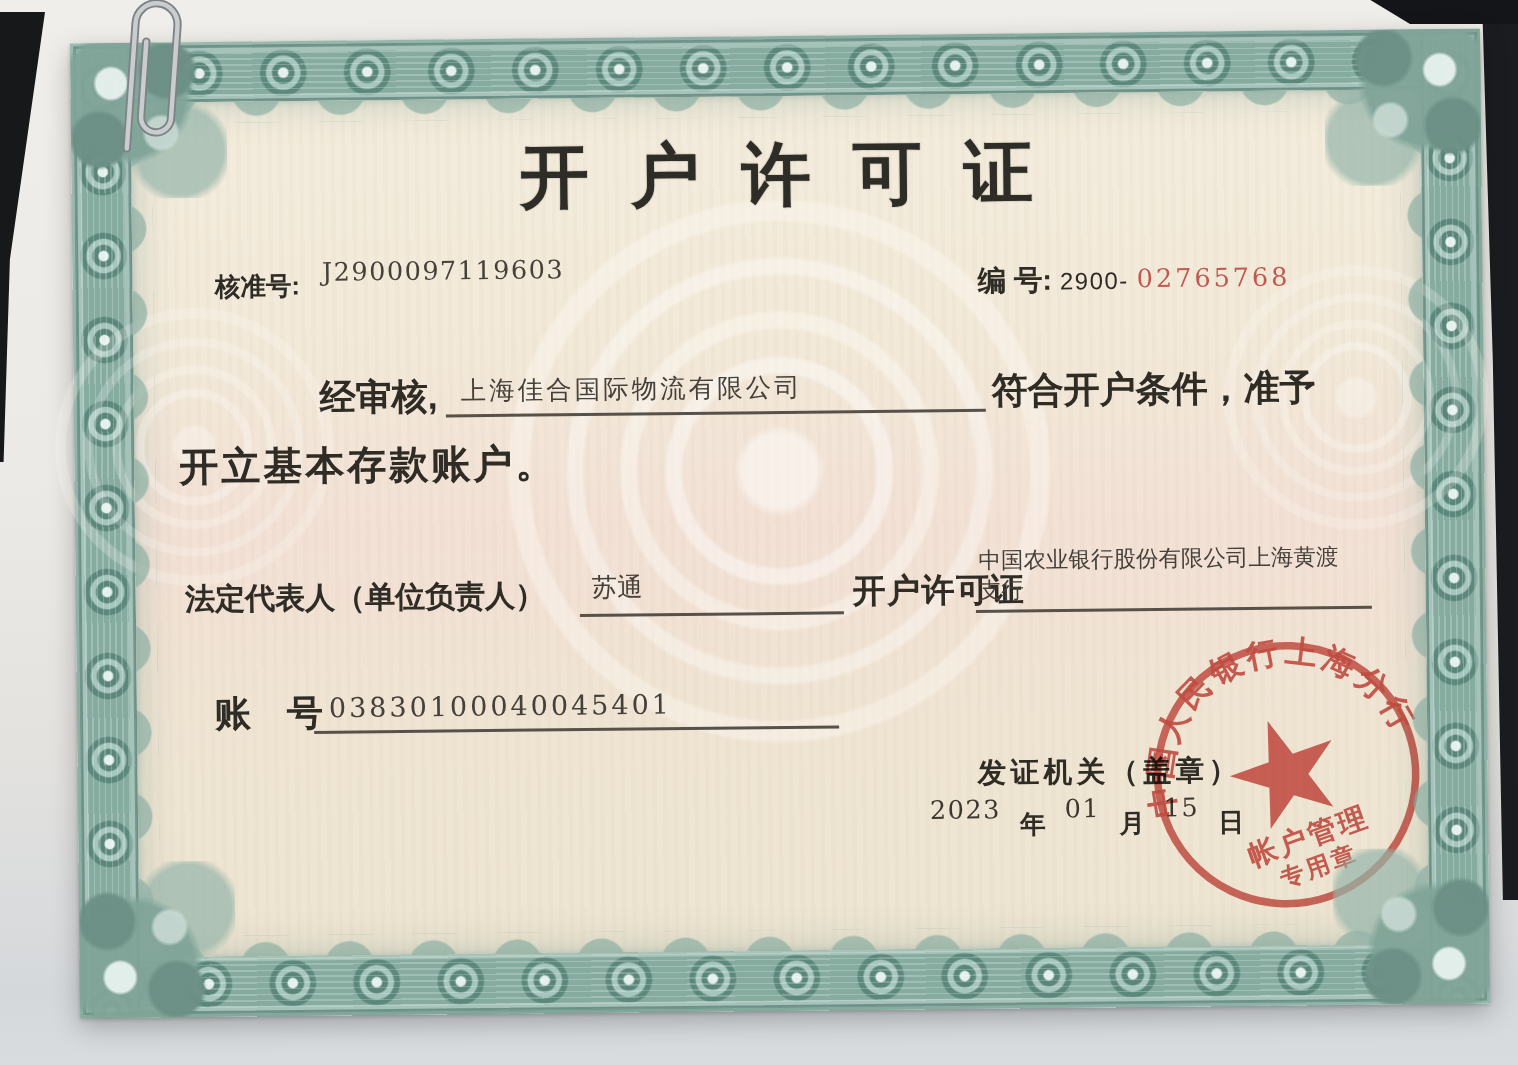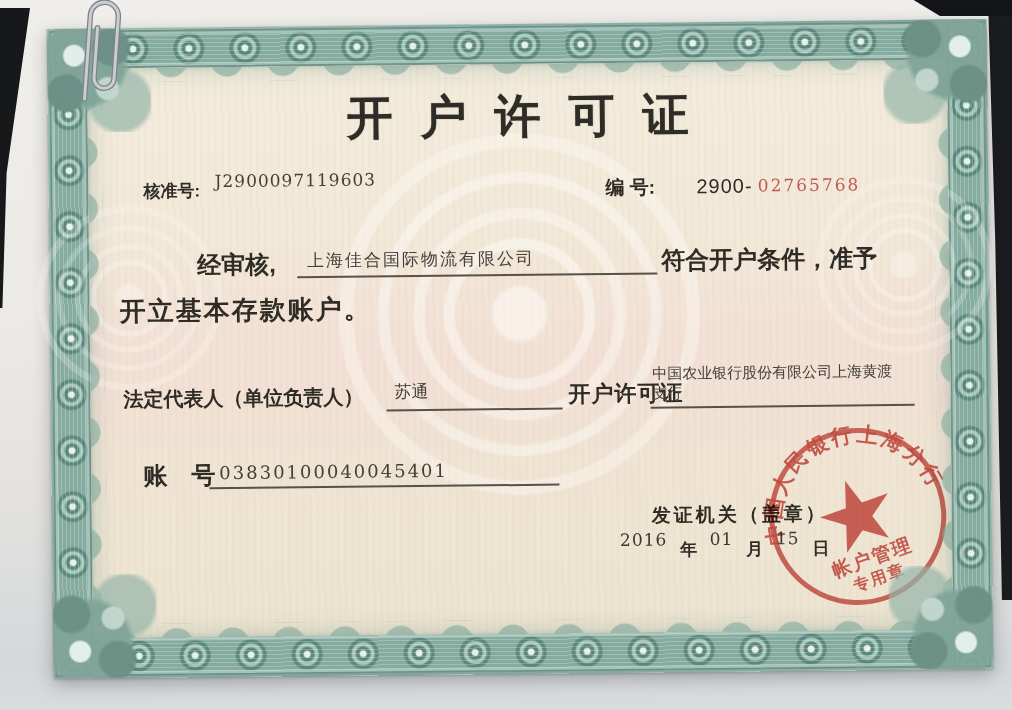--- a/index.html
+++ b/index.html
@@ -122,25 +122,25 @@
     letter-spacing:28px; text-indent:28px; color:#2e2c27;
     text-shadow: 0 0 1px rgba(46,44,39,.6);
   }
 
   .row-approval { position:absolute; left:55px; top:112px; font-size:17px; }
   .row-approval .lbl { font-weight:700; font-size:17px;text-align:right; }
   .row-approval .val { position:relative; top:-9px; left:10px; font-size:17px; letter-spacing:1px; }
 
   .row-serial { position:absolute; right:88px; top:112px; font-size:19px; }
   .row-serial .lbl { font-weight:700; }
-  .row-serial .prefix { font-size:20px; letter-spacing:1px;margin-left:36px; }
+  .row-serial .prefix { font-size:16px; letter-spacing:1px; }
   .row-serial .num { font-family:"DejaVu Serif", serif; color:#bf5a50; font-size:17px; letter-spacing:2px; position:relative; top:-1px; }
 
   .statement { position:absolute; left:0; top:168px; width:100%; }
-  .statement .prefix { position:absolute; left:108px; top:14px; font-weight:700; font-size:24px; }
+  .statement .prefix { position:absolute; left:124px; top:14px; font-weight:700; font-size:24px; }
   .statement .suffix { position:absolute; left:572px; top:14px; font-weight:700; font-size:24px; }
   .fill { display:inline-block; position:relative; border-bottom:2px solid #56514a; }
   .fill-company { position:absolute; left:208px; top:0; width:360px; height:44px; }
   .fill-company .fv { position:absolute; left:10px; bottom:4px; font-size:17px; letter-spacing:2px; white-space:nowrap; }
   .statement-line2 { position:absolute; left:30px; top:226px; font-weight:700; font-size:26px; letter-spacing:2px; }
 
   .row-rep { position:absolute; left:0; top:300px; width:100%; height:60px; }
   .row-rep .lbl { position:absolute; left:33px; top:18px; font-weight:700; font-size:20px; }
   .fill-rep { position:absolute; left:296px; top:0; width:176px; height:46px; }
   .fill-rep .fv { position:absolute; left:8px; bottom:6px; font-size:17px; }
@@ -228,21 +228,21 @@
     <div class="row-account ink">
       <span class="lbl">账　号</span>
       <span class="fill fill-account">
         <span class="fv typed">03830100040045401</span>
       </span>
     </div>
 
     <div class="issuer ink">发证机关（盖章）</div>
 
     <div class="dateline ink">
-      <span class="dnum">2016</span>
+      <span class="dnum">2023</span>
       <span class="dunit">年</span>
       <span class="dnum">01</span>
       <span class="dunit">月</span>
       <span class="dnum">15</span>
       <span class="dunit">日</span>
     </div>
 
     <svg class="seal" viewBox="0 0 196 196">
       <circle cx="98" cy="98" r="86" fill="none" stroke="#c9463f" stroke-width="5" opacity="0.85"></circle>
       <path d="M98 60 L106.5 86.2 L134 86.2 L111.8 102.4 L120.2 128.6 L98 112.5 L75.8 128.6 L84.2 102.4 L62 86.2 L89.5 86.2 Z" fill="#c9463f" opacity="0.88"></path>

